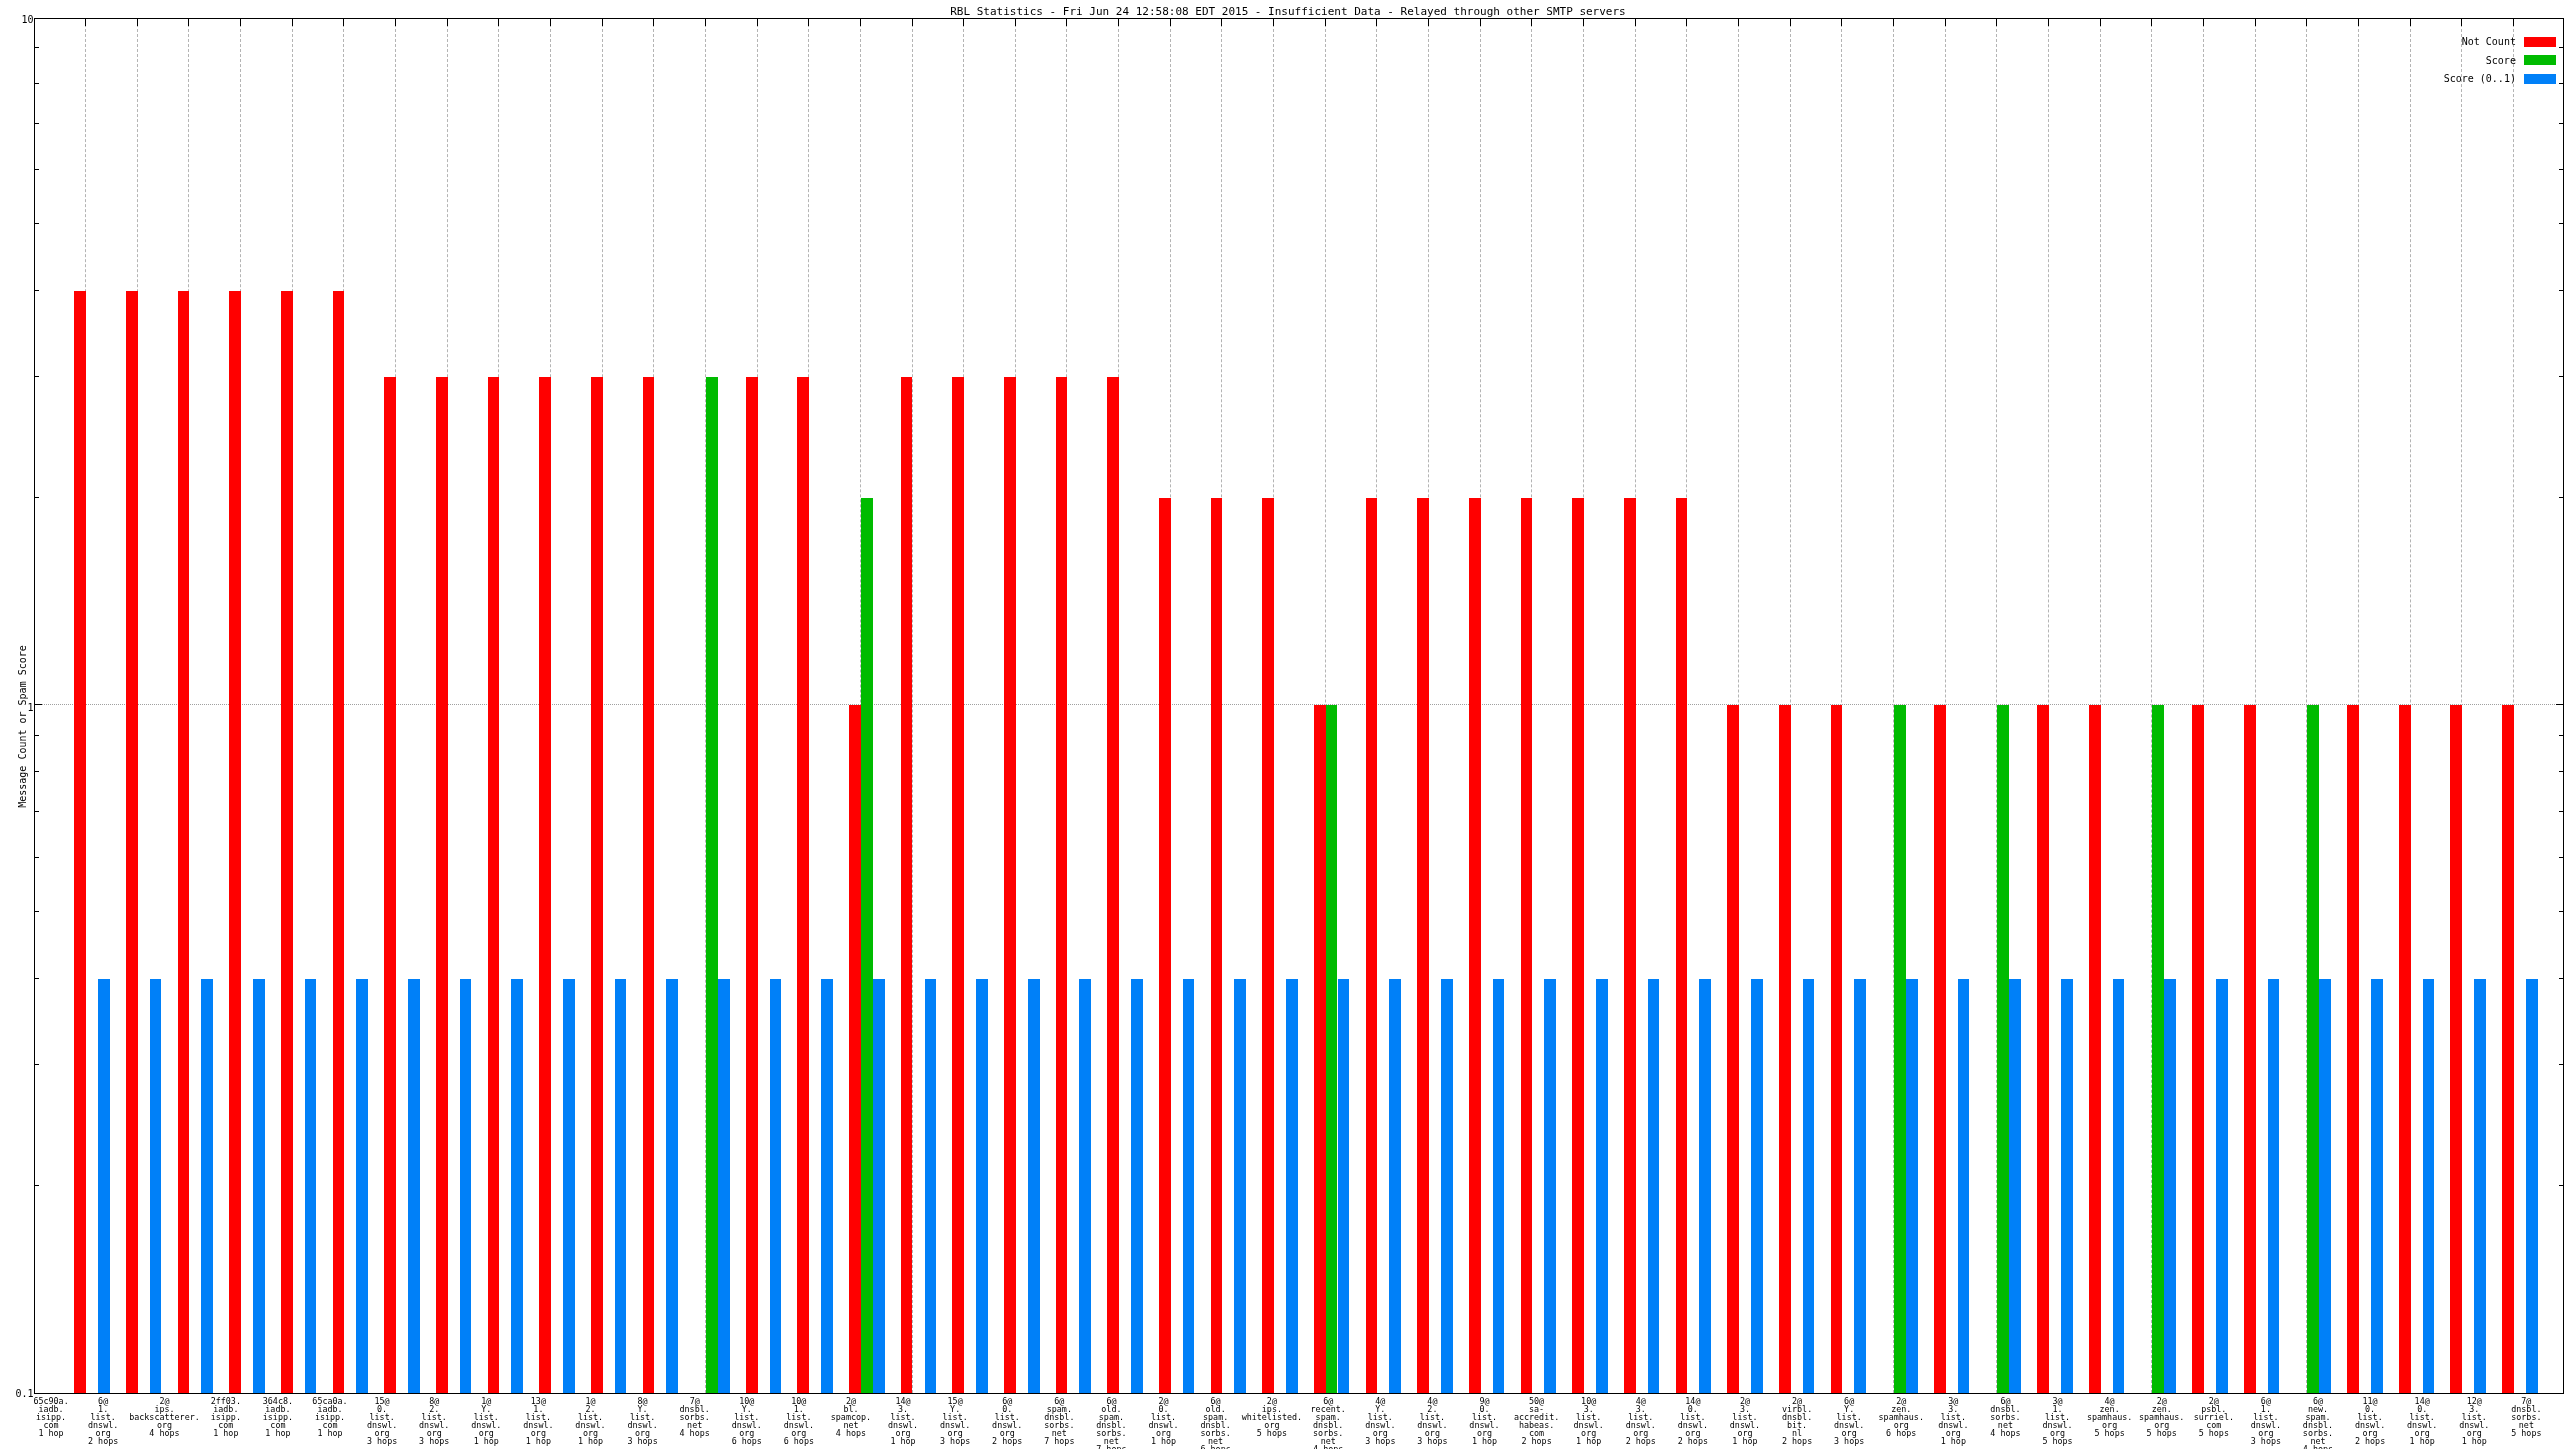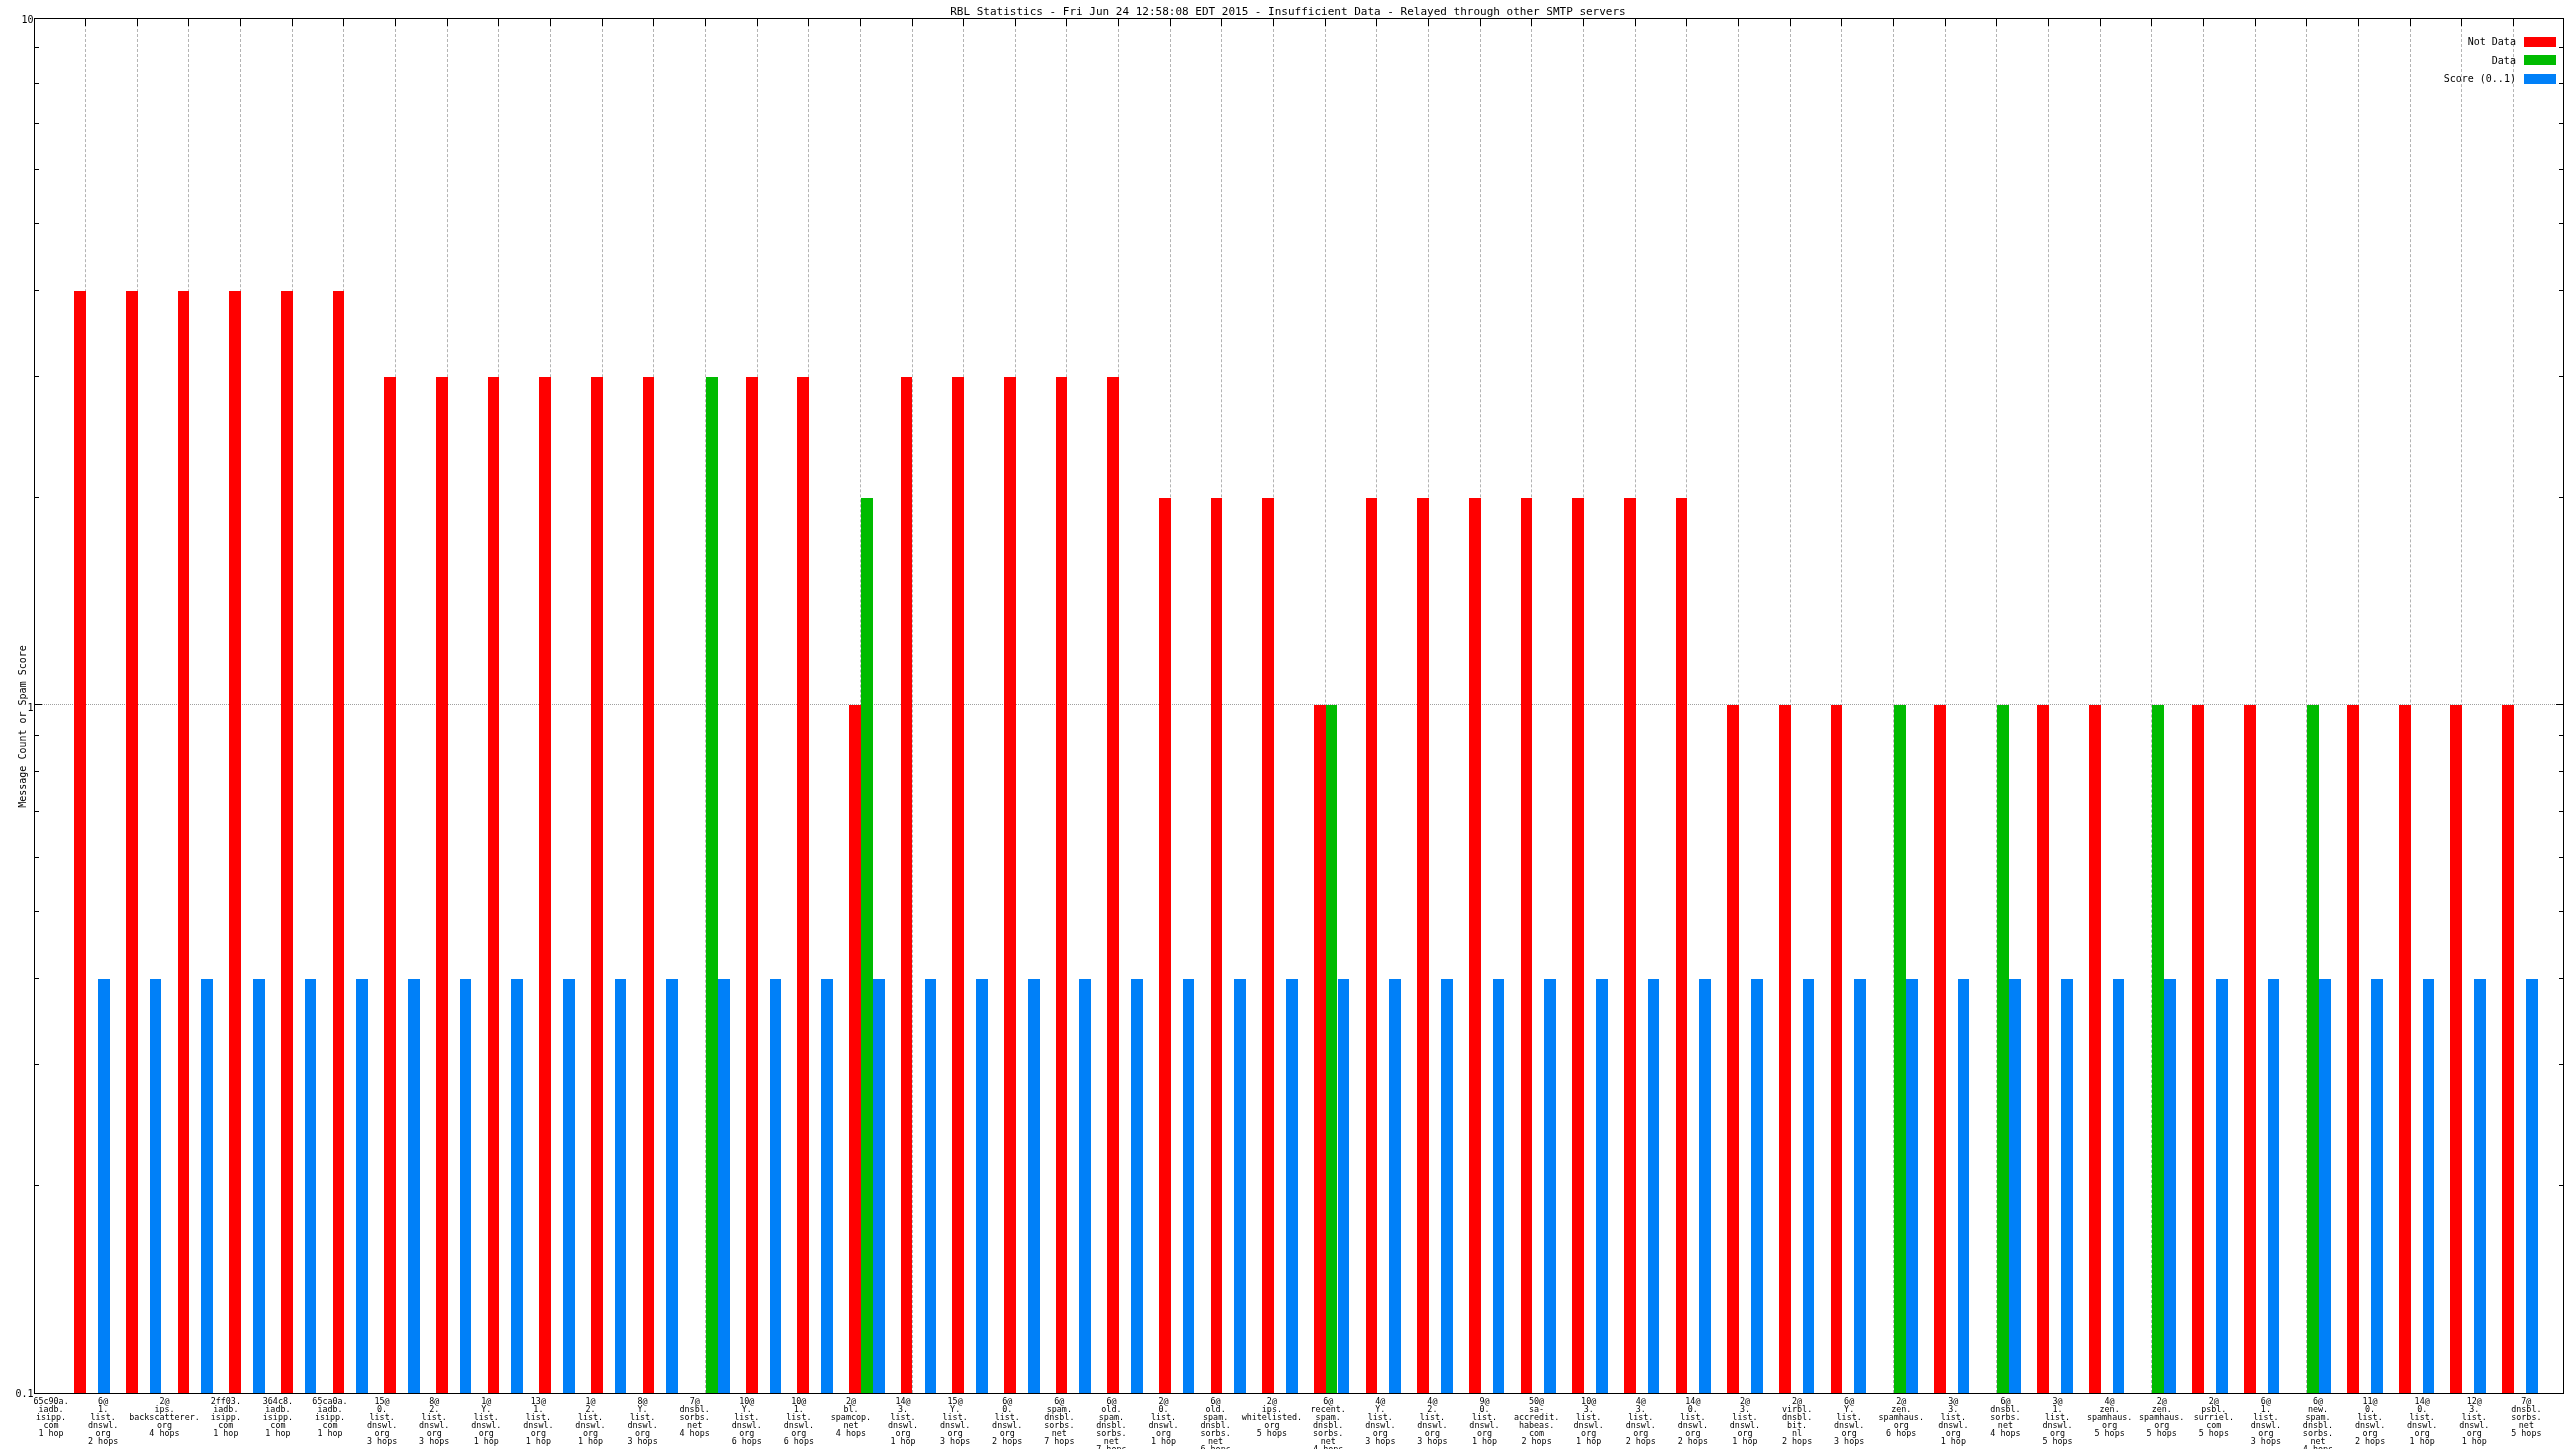--- a/index.html
+++ b/index.html
@@ -304,25 +304,25 @@
       <div class="mtick left" style="bottom: 1309px;"></div>
       <div class="mtick right" style="bottom: 1309px;"></div>
       <div class="mtick left" style="bottom: 1345px;"></div>
       <div class="mtick right" style="bottom: 1345px;"></div>
       <div class="mtick left major" style="bottom: 688px;"></div>
       <div class="mtick right major" style="bottom: 688px;"></div>
     </div>
 
   <div class="legend">
     <div class="legend-row">
-      <span>Not Data</span>
+      <span>Not Count</span>
       <span class="legend-swatch" style="background: rgb(255, 0, 0);"></span>
     </div>
     <div class="legend-row">
-      <span>Data</span>
+      <span>Score</span>
       <span class="legend-swatch" style="background: rgb(0, 187, 0);"></span>
     </div>
     <div class="legend-row">
       <span>Score (0..1)</span>
       <span class="legend-swatch" style="background: rgb(0, 128, 248);"></span>
     </div>
   </div>
 </div>
 
 <div class="xlabels" id="xlabels">

